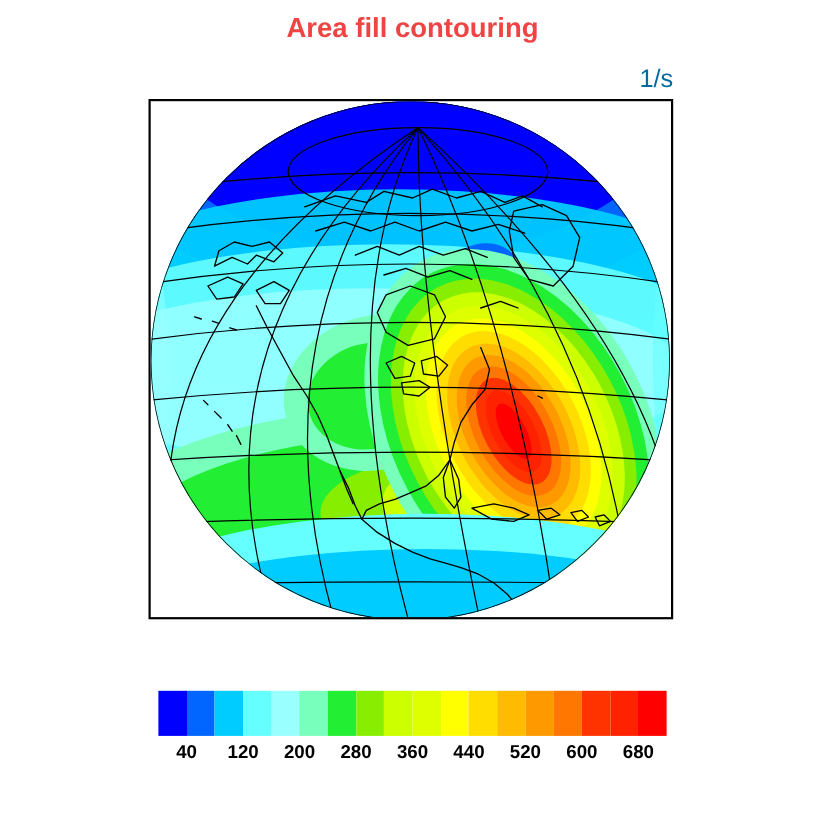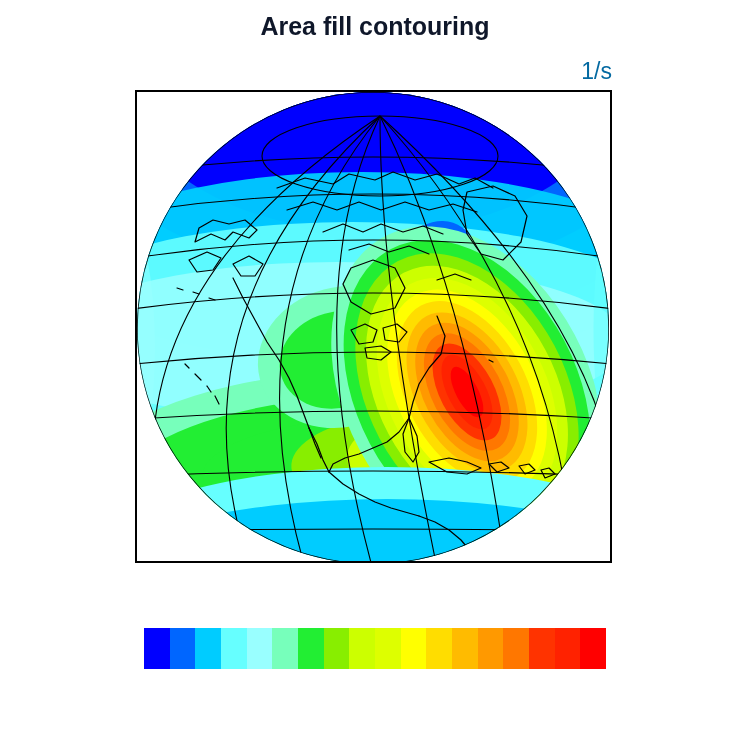--- a/index.html
+++ b/index.html
@@ -22,21 +22,21 @@
     background: #ffffff;
   }
   .title {
     position: absolute;
     left: 0;
     top: 12px;
     width: 750px;
     text-align: center;
     font-size: 25px;
     font-weight: bold;
-    color: #0f172a;
+    color: #ef4444;
     letter-spacing: 0px;
     font-family: "Liberation Sans", sans-serif;
   }
   .sub-left {
     position: absolute;
     left: 133px;
     top: 58px;
     font-size: 17px;
     color: #000000;
     font-family: "Liberation Sans", sans-serif;
@@ -274,14 +274,25 @@
         <span style="background: rgb(255, 255, 0);"></span>
         <span style="background: rgb(255, 221, 0);"></span>
         <span style="background: rgb(255, 187, 0);"></span>
         <span style="background: rgb(255, 153, 0);"></span>
         <span style="background: rgb(255, 119, 0);"></span>
         <span style="background: rgb(255, 51, 0);"></span>
         <span style="background: rgb(255, 34, 0);"></span>
         <span style="background: rgb(255, 0, 0);"></span>
       </div>
   </div>
+  <div id="cbar-labels">
+      <div class="cb-lab" style="left: 25.6667px;">40</div>
+      <div class="cb-lab" style="left: 77px;">120</div>
+      <div class="cb-lab" style="left: 128.333px;">200</div>
+      <div class="cb-lab" style="left: 179.667px;">280</div>
+      <div class="cb-lab" style="left: 231px;">360</div>
+      <div class="cb-lab" style="left: 282.333px;">440</div>
+      <div class="cb-lab" style="left: 333.667px;">520</div>
+      <div class="cb-lab" style="left: 385px;">600</div>
+      <div class="cb-lab" style="left: 436.333px;">680</div>
+    </div>
 
 </div>
 
 </body></html>

